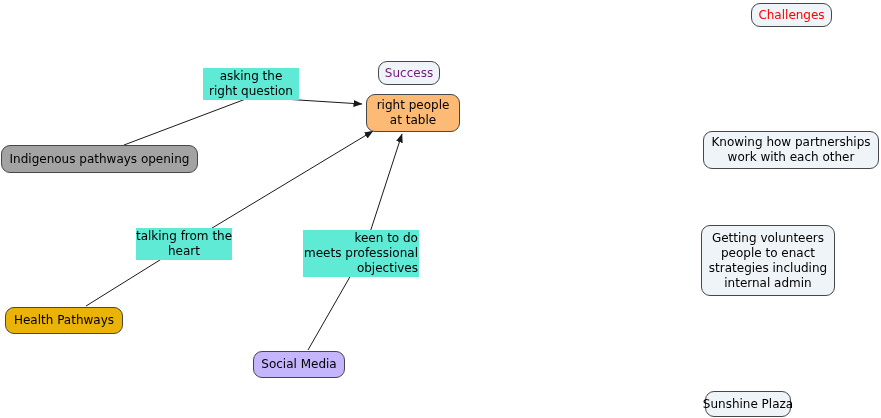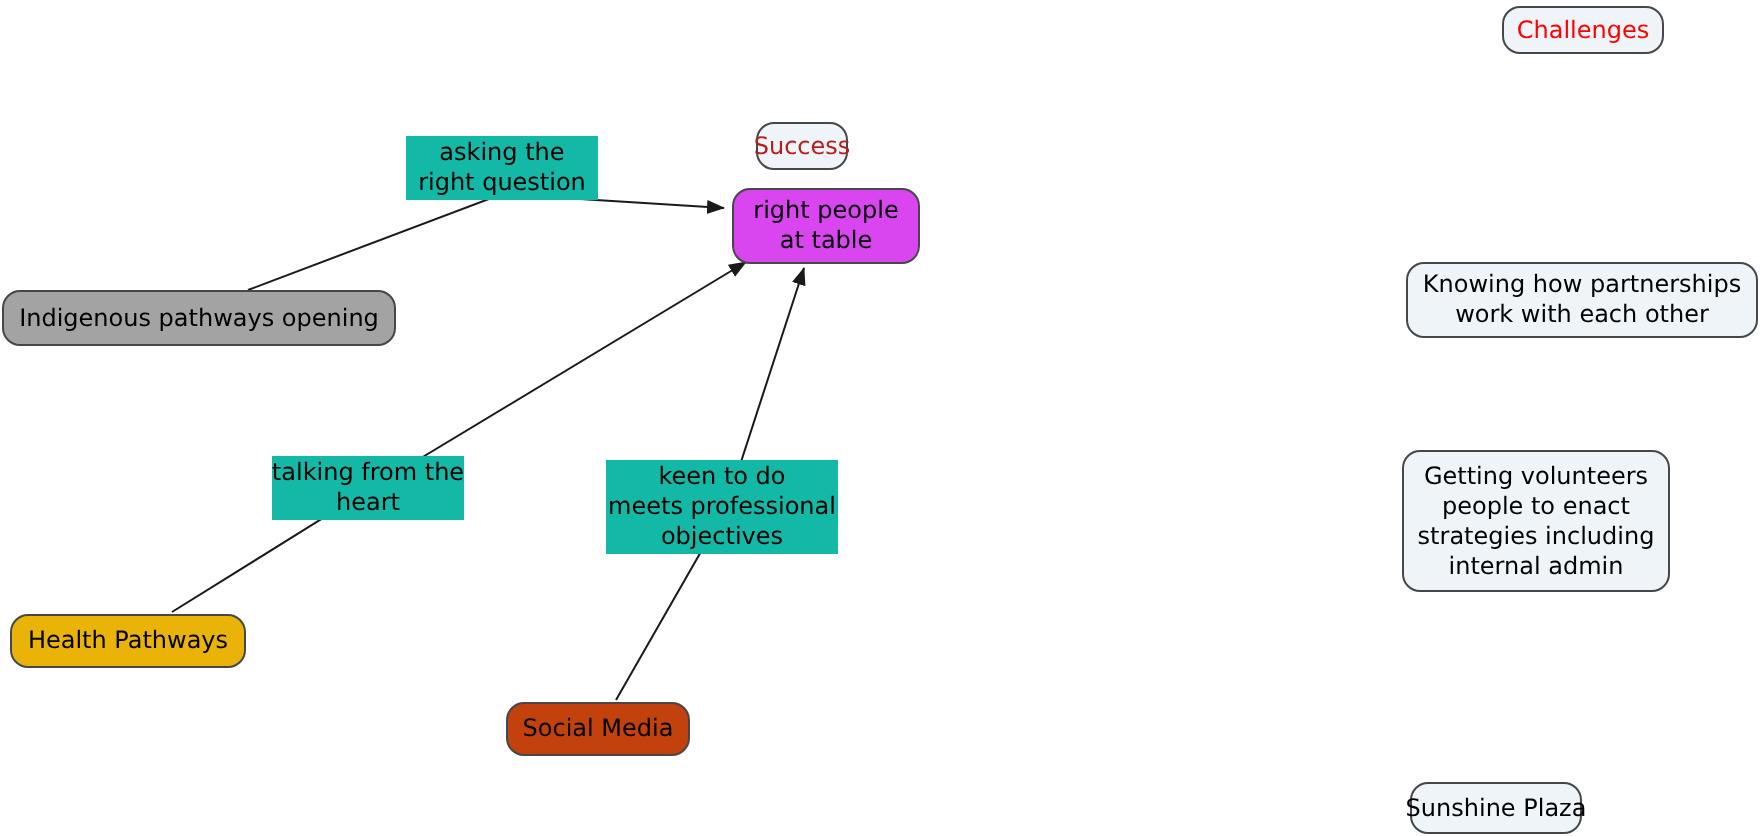--- a/index.html
+++ b/index.html
@@ -36,52 +36,52 @@
 
   .node.box {
     background: #eff4f8;
     border: 1px solid #46474a;
     border-radius: 9px;
     padding: 2px 4px;
     box-shadow: 0 0 0 0 transparent;
   }
 
   .node.label {
-    background: #14b8a6;
+    background: #5eead4;
   }
 </style>
 </head>
 <body>
 
 <div id="stage" style="background: rgb(255, 255, 255);">
   <svg id="edges" xmlns="http://www.w3.org/2000/svg">
     <defs>
       <marker id="arrowhead" markerWidth="10" markerHeight="8" refX="8.5" refY="3.5" orient="auto" markerUnits="userSpaceOnUse">
         <path d="M0,0 L9,3.5 L0,7 Z" fill="#1a1a1a"></path>
       </marker>
     </defs>
   <polyline points="124,145 251,97 362,104" fill="none" stroke="#1a1a1a" stroke-width="1" marker-end="url(#arrowhead)"></polyline>
       <polyline points="86,306 184,245 373,131" fill="none" stroke="#1a1a1a" stroke-width="1" marker-end="url(#arrowhead)"></polyline>
       <polyline points="308,350 363,254 402,134" fill="none" stroke="#1a1a1a" stroke-width="1" marker-end="url(#arrowhead)"></polyline>
     </svg>
 
 <div class="node box" style="left: 751px; top: 3px; width: 81px; height: 24px; background: rgb(239, 244, 248); border-color: rgb(70, 71, 74); color: rgb(255, 0, 0);">Challenges</div>
-    <div class="node box" style="left: 378px; top: 61px; width: 46px; height: 24px; background: rgb(239, 244, 248); border-color: rgb(70, 71, 74); color: #b91c1c;">Success</div>
-    <div class="node box" style="left: 366px; top: 94px; width: 94px; height: 38px; background: #d946ef; border-color: rgb(70, 71, 74);">right people
+    <div class="node box" style="left: 378px; top: 61px; width: 62px; height: 24px; background: rgb(239, 244, 248); border-color: rgb(70, 71, 74); color: #701a75;">Success</div>
+    <div class="node box" style="left: 366px; top: 94px; width: 94px; height: 38px; background: #fdba74; border-color: rgb(70, 71, 74);">right people
 at table</div>
     <div class="node box" style="left: 1px; top: 145px; width: 197px; height: 28px; background: #a3a3a3; border-color: rgb(70, 71, 74);">Indigenous pathways opening</div>
     <div class="node box" style="left: 5px; top: 307px; width: 118px; height: 27px; background: #eab308; border-color: rgb(70, 71, 74);">Health Pathways</div>
-    <div class="node box" style="left: 253px; top: 351px; width: 92px; height: 27px; background: #c2410c; border-color: rgb(70, 71, 74);">Social Media</div>
+    <div class="node box" style="left: 253px; top: 351px; width: 92px; height: 27px; background: #c4b5fd; border-color: rgb(70, 71, 74);">Social Media</div>
     <div class="node box" style="left: 701px; top: 225px; width: 134px; height: 71px; background: rgb(239, 244, 248); border-color: rgb(70, 71, 74);">Getting volunteers
 people to enact
 strategies including
 internal admin</div>
     <div class="node box" style="left: 703px; top: 131px; width: 176px; height: 38px; background: rgb(239, 244, 248); border-color: rgb(70, 71, 74);">Knowing how partnerships
 work with each other</div>
     <div class="node box" style="left: 705px; top: 391px; width: 86px; height: 26px; background: rgb(239, 244, 248); border-color: rgb(70, 71, 74);">Sunshine Plaza</div>
     <div class="node label" style="left: 203px; top: 68px; width: 96px; height: 32px;">asking the
 right question</div>
     <div class="node label" style="left: 136px; top: 228px; width: 96px; height: 32px;">talking from the
 heart</div>
-    <div class="node label" style="left: 303px; top: 230px; width: 116px; height: 47px;">keen to do
+    <div class="node label" style="left: 303px; top: 230px; width: 116px; height: 47px; text-align: right;">keen to do
 meets professional
 objectives</div>
   </div>
 
 </body></html>

